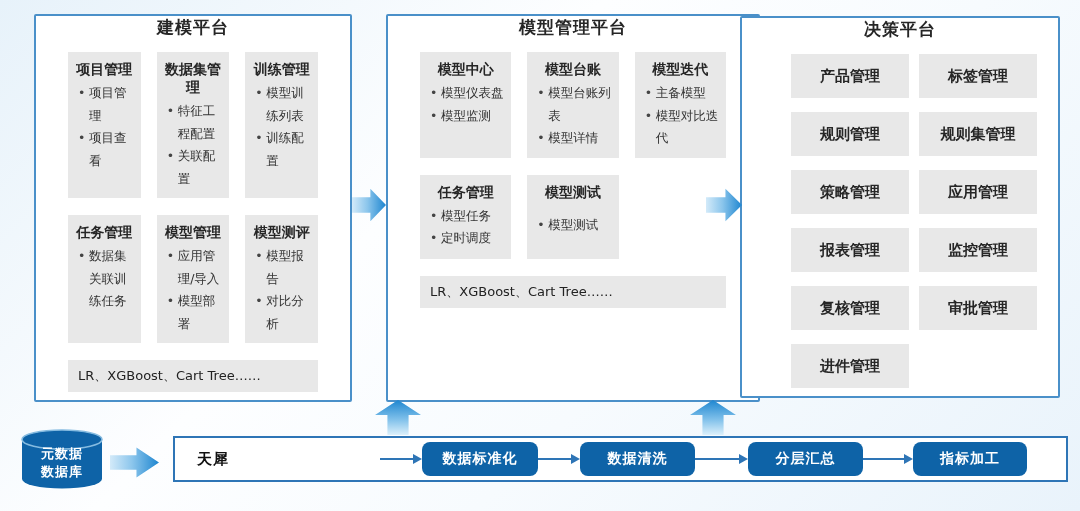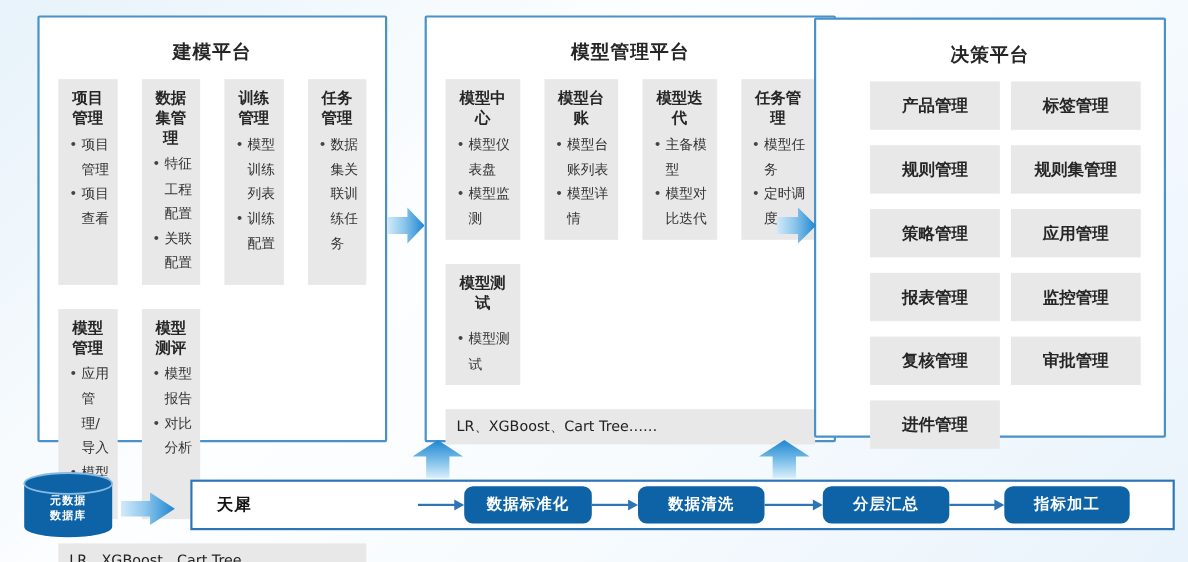--- a/index.html
+++ b/index.html
@@ -26,31 +26,30 @@
   }
   .panel-1 { left: 34px;  top: 14px; width: 318px; height: 388px; }
   .panel-2 { left: 386px; top: 14px; width: 374px; height: 388px; }
   .panel-3 { left: 740px; top: 16px; width: 320px; height: 382px; }
 
   .panel-title {
     text-align: center;
     font-size: 17px;
     font-weight: bold;
     color: #262626;
-    margin: 20px 0 13px;
+    margin: 0 0 13px;
     letter-spacing: 1px;
   }
 
   .cards {
     display: grid;
-    grid-template-columns: 1fr 1fr 1fr 1fr;
+    grid-template-columns: 1fr 1fr 1fr;
     column-gap: 16px;
     row-gap: 17px;
-    padding: 0 17px;
-    gap: 22px;
+    padding: 0 32px;
   }
   .card {
     background: #E8E8E8;
     min-height: 84px;
     padding: 7px 6px 8px 6px;
   }
   .card-title {
     text-align: center;
     font-weight: bold;
     font-size: 14px;
@@ -193,21 +192,21 @@
   .db-label {
     position: absolute;
     inset: 0;
     display: flex;
     flex-direction: column;
     align-items: center;
     justify-content: center;
     padding-top: 6px;
     color: #ffffff;
     font-weight: bold;
-    font-size: 10px;
+    font-size: 13px;
     line-height: 1.35;
     letter-spacing: 1px;
   }
 </style>
 </head>
 <body>
 
 <div class="canvas">
 
   <div class="panel panel-1">

